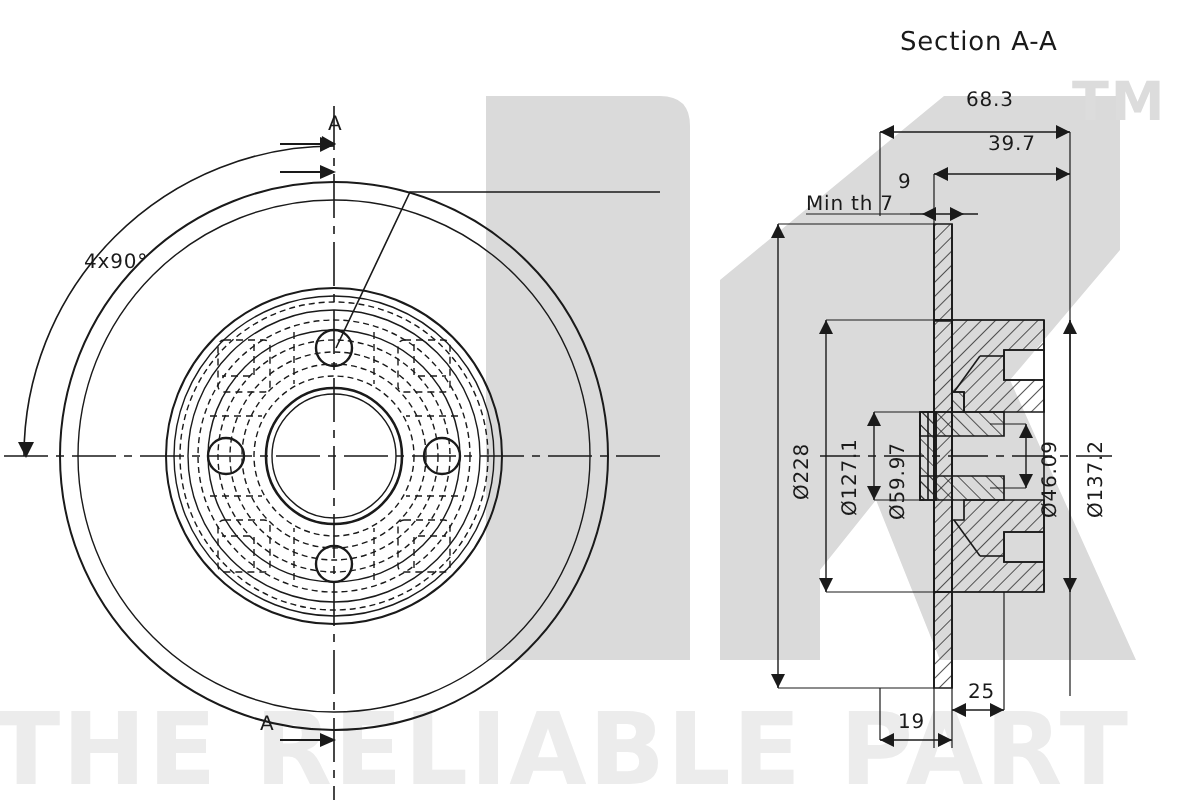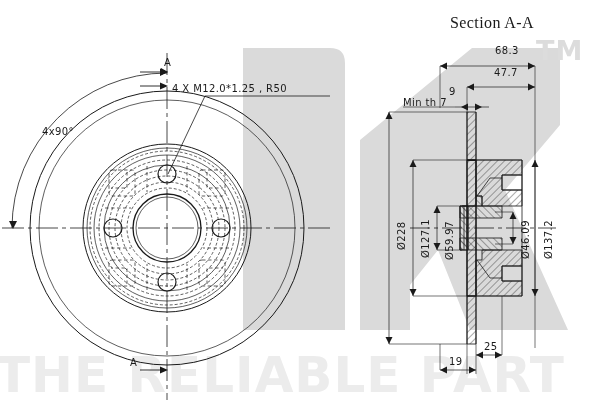--- a/index.html
+++ b/index.html
@@ -3,21 +3,21 @@
 <meta charset="utf-8">
 <style>
   html,body{margin:0;padding:0;background:#ffffff;}
   body{width:600px;height:400px;overflow:hidden;
        font-family:"DejaVu Sans","Liberation Sans",sans-serif;}
   #stage{position:relative;width:600px;height:400px;background:#fff;}
   #stage svg{position:absolute;left:0;top:0;}
   .lbl{position:absolute;font-family:"DejaVu Sans","Liberation Sans",sans-serif;
        font-size:10px;color:#1a1a1a;white-space:nowrap;letter-spacing:.4px;}
   .lbl.vert{transform-origin:0 0;transform:rotate(-90deg);}
-  .lbl.big{font-size:16px;font-family:Liberation Serif, serif;}
+  .lbl.big{font-size:13px;}
 </style>
 </head>
 <body>
 
 <div id="stage">
 
   <svg width="600" height="400">
     <defs>
       <clipPath id="wmclip">
           <rect x="0" y="0" width="600" height="400"></rect>
@@ -217,25 +217,24 @@
   </svg>
 
   <div class="lbl big" style="left:450px;top:14px;">Section A-A</div>
 
   <div class="lbl" style="left:164px;top:57px;">A</div>
 
   <div class="lbl" style="left:130px;top:357px;">A</div>
 
   <div class="lbl" style="left:42px;top:126px;">4x90°</div>
 
-  <div class="lbl" style="left:172px;top:83px;">4 X M12.0*1.25 ,  R50</div>
-
-  <div class="lbl" style="left:483px;top:45px;margin-left:12px;">68.3</div>
-
-  <div class="lbl" style="left:494px;top:67px;">47.7</div>
+
+  <div class="lbl" style="left:483px;top:45px;">68.3</div>
+
+  <div class="lbl" style="left:494px;top:67px;">39.7</div>
 
   <div class="lbl" style="left:449px;top:86px;">9</div>
 
   <div class="lbl" style="left:403px;top:97px;">Min th 7</div>
 
   <div class="lbl vert" style="left:396px;top:250px;">Ø228</div>
 
   <div class="lbl vert" style="left:420px;top:258px;">Ø127.1</div>
 
   <div class="lbl vert" style="left:444px;top:260px;">Ø59.97</div>

